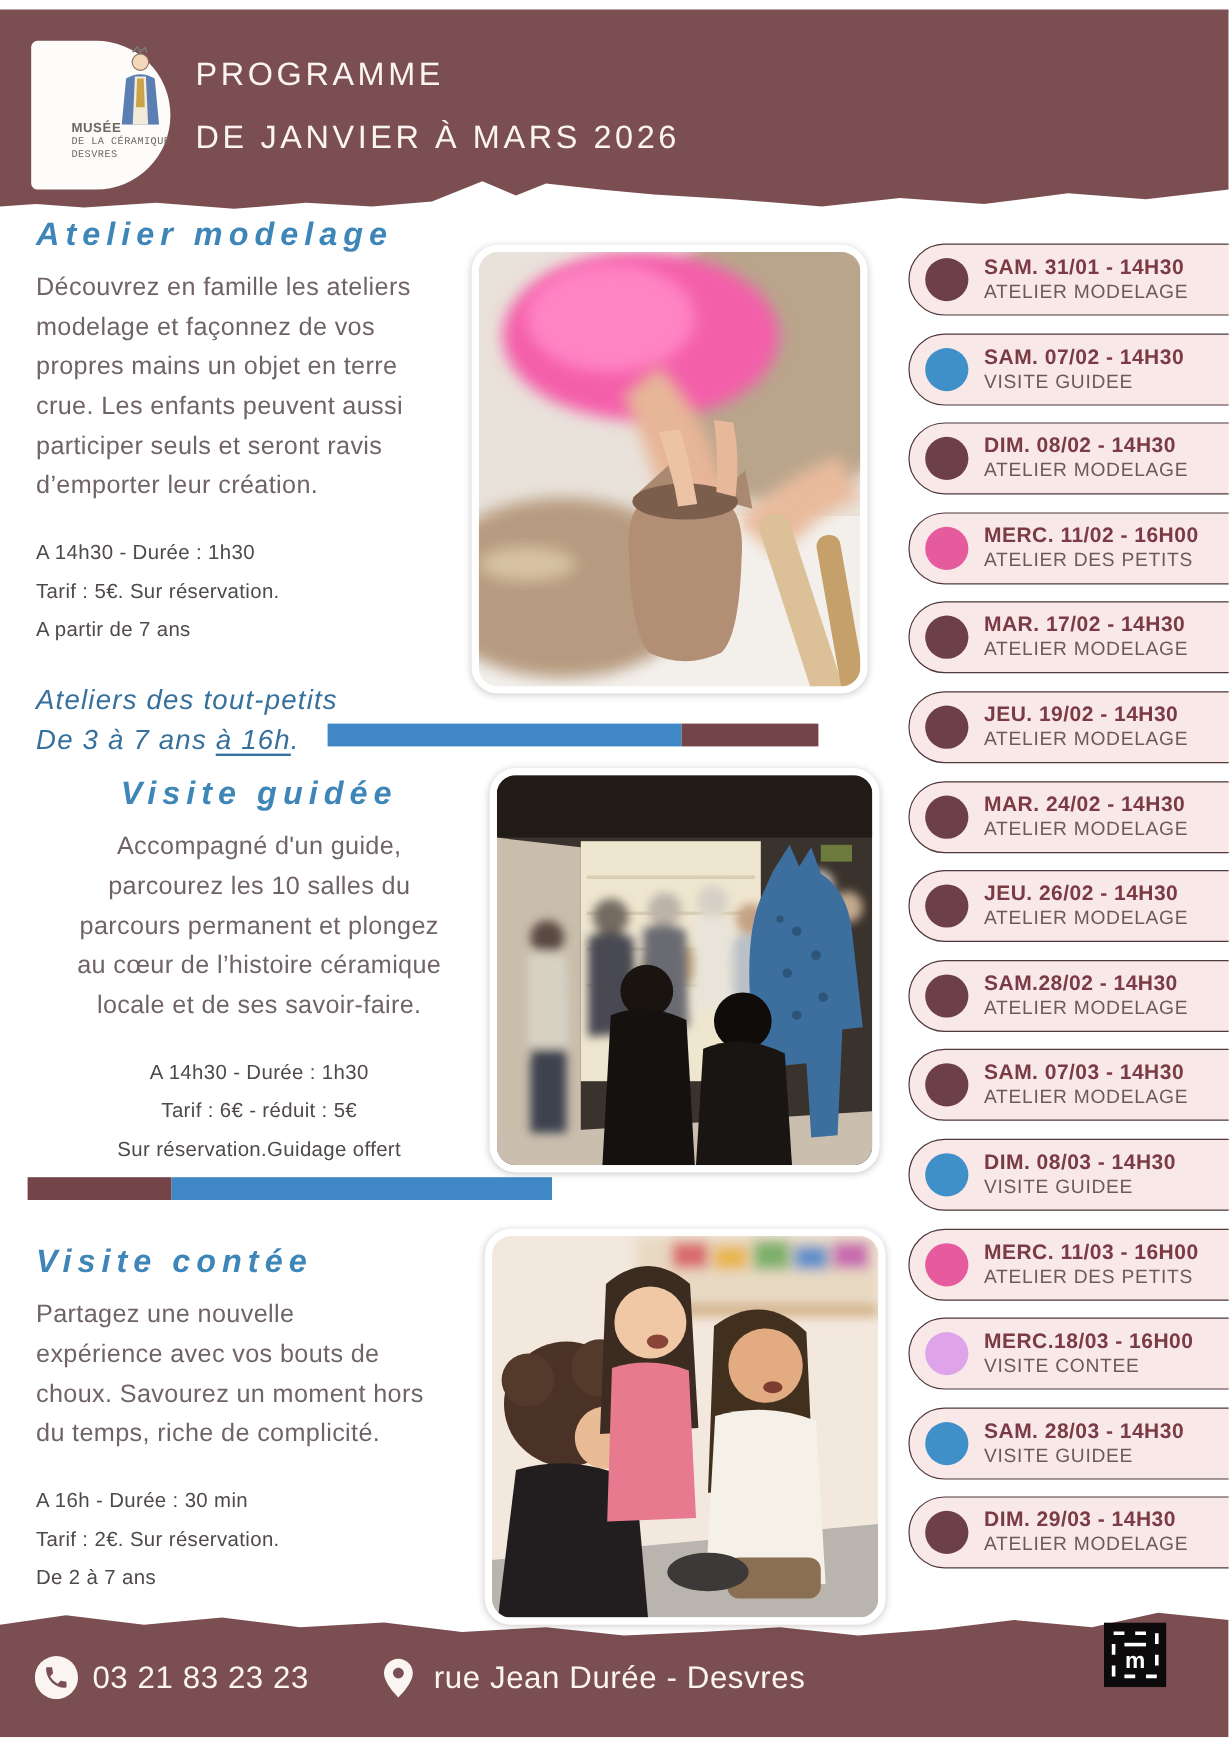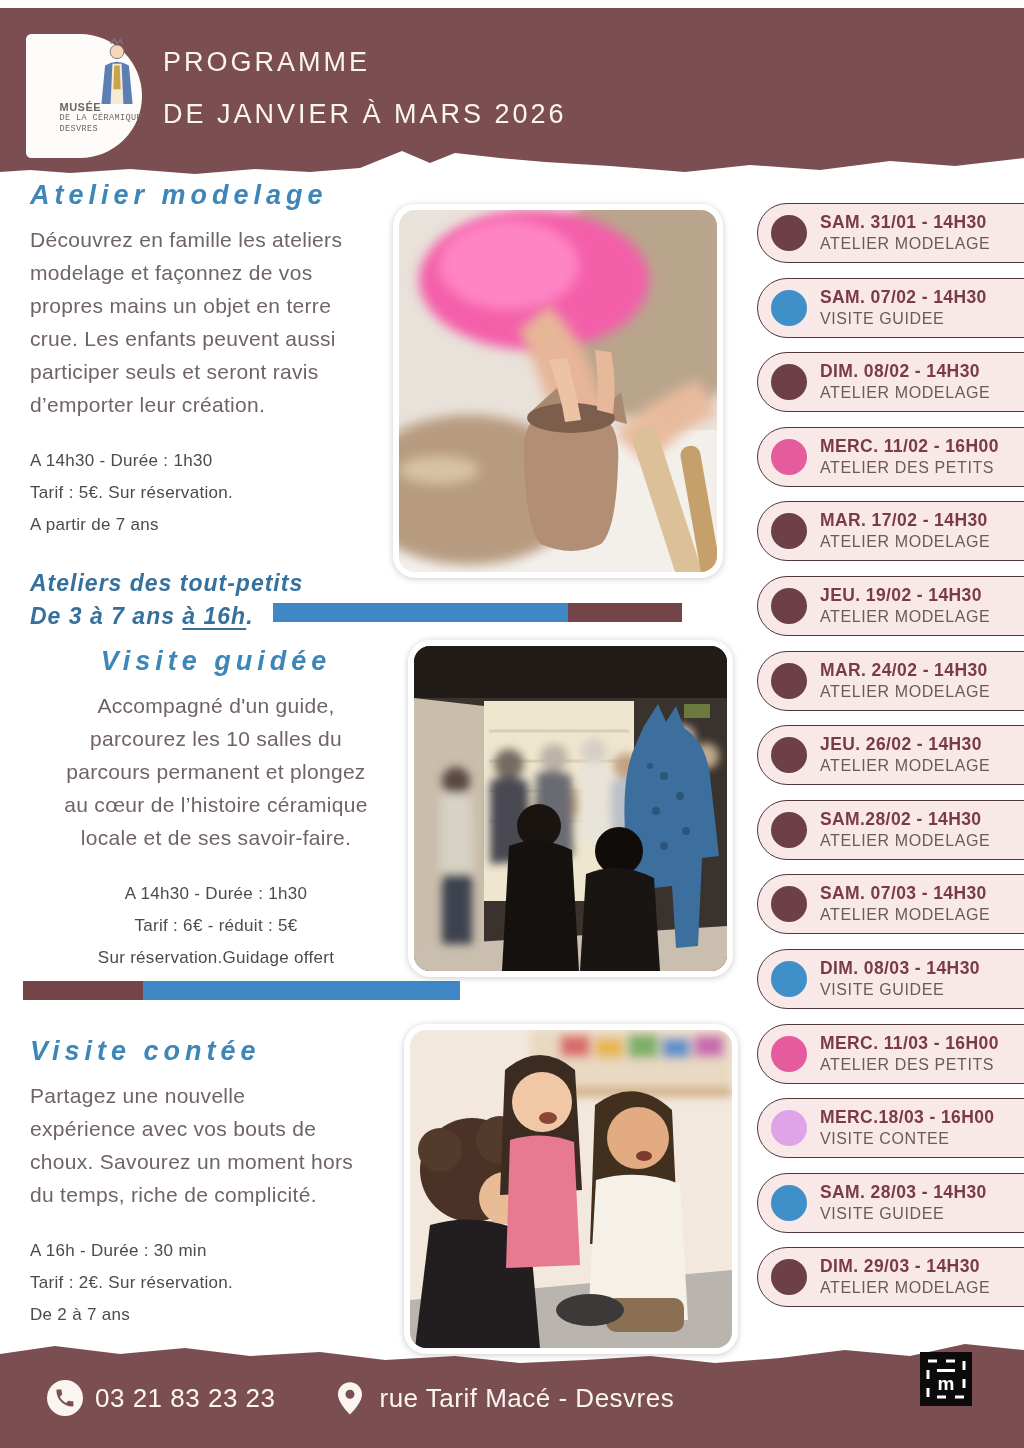--- a/index.html
+++ b/index.html
@@ -19,21 +19,21 @@
                 font-size:27px;font-weight:300;letter-spacing:3px;line-height:52px;}
 
   
   .section{position:absolute;left:30px;width:372px;z-index:2;}
   .section h2{margin:0;font-size:27px;font-weight:bold;font-style:italic;letter-spacing:5px;
               color:#3e86b8;}
   .section .body{margin-top:12px;font-size:21px;line-height:33px;color:#6f6367;
                  letter-spacing:.3px;white-space:pre-line;}
   .section .details{margin-top:24px;font-size:17px;line-height:32px;color:#4f4a49;
                     white-space:pre-line;letter-spacing:.3px;}
-  .subhead{margin-top:26px;font-size:23px;font-weight:bold;font-style:italic;color:#36709c;
+  .subhead{margin-top:26px;font-size:23px;font-weight:normal;font-style:italic;color:#36709c;
            line-height:33px;letter-spacing:1px;}
   .subhead .ul{text-decoration:underline;text-underline-offset:4px;}
 
   
   .divider{position:absolute;height:19px;z-index:2;display:flex;}
   .divider .seg{height:100%;}
 
   
   .photo{position:absolute;background:#fff;border:6px solid #ffffff;border-radius:22px;
          overflow:hidden;box-shadow:0 1px 6px rgba(60,40,40,.25);z-index:5;}
@@ -44,21 +44,21 @@
             flex-direction:column;gap:14.6px;z-index:2;}
   .pill{height:60px;background:#f8e8e7;border:1.5px solid #4e383b;border-radius:31px;
         display:flex;align-items:center;box-sizing:border-box;}
   .dot{width:36px;height:36px;border-radius:50%;margin-left:13px;flex:0 0 auto;}
   .pill-text{margin-left:13px;line-height:21px;}
   .pill-date{font-size:17.5px;font-weight:bold;color:#7b3b44;letter-spacing:.4px;}
   .pill-event{font-size:16px;color:#6a5a59;letter-spacing:.6px;}
 
   
   .footer-shape{position:absolute;left:0;top:1332px;z-index:1;}
-  .footer-row{position:absolute;left:47px;top:1380px;z-index:3;display:flex;align-items:center;
+  .footer-row{position:absolute;left:29px;top:1380px;z-index:3;display:flex;align-items:center;
               color:#fbf5f2;font-size:26px;letter-spacing:.5px;}
   .f-icon{width:36px;height:36px;margin-right:12px;flex:0 0 auto;}
   .addr-gap{width:56px;}
   .mdf-logo{position:absolute;left:920px;top:1352px;z-index:3;}
 </style>
 </head>
 <body>
 
 <div class="page">
 
@@ -393,21 +393,21 @@
   <div class="footer-row">
     <svg class="f-icon" viewBox="0 0 24 24">
       <circle cx="12" cy="12" r="12" fill="#fbf5f2"></circle>
       <path fill="#7b4f52" transform="translate(4.4,4.4) scale(0.63)" d="M6.62 10.79c1.44 2.83 3.76 5.14 6.59 6.59l2.2-2.2c.27-.27.67-.36 1.02-.24 1.12.37 2.33.57 3.57.57.55 0 1 .45 1 1V20c0 .55-.45 1-1 1-9.39 0-17-7.61-17-17 0-.55.45-1 1-1h3.5c.55 0 1 .45 1 1 0 1.25.2 2.45.57 3.57.11.35.03.74-.25 1.02l-2.2 2.2z"></path>
     </svg>
     <span>03 21 83 23 23</span>
     <span class="addr-gap"></span>
     <svg class="f-icon" viewBox="0 0 24 24">
       <path fill="#fbf5f2" d="M12 1.5C7.6 1.5 4 5.1 4 9.5c0 6 8 13.5 8 13.5s8-7.5 8-13.5c0-4.4-3.6-8-8-8zm0 11c-1.66 0-3-1.34-3-3s1.34-3 3-3 3 1.34 3 3-1.34 3-3 3z"></path>
     </svg>
-    <span>rue Tarif Macé - Desvres</span>
+    <span>rue Jean Durée - Desvres</span>
   </div>
 
   <svg class="mdf-logo" width="52" height="54" viewBox="0 0 52 54">
     <rect width="52" height="54" fill="#0c0a0a"></rect>
     <rect x="8" y="9" width="36" height="36" fill="none" stroke="#ffffff" stroke-width="3" stroke-dasharray="9 9"></rect>
     <rect x="17" y="17" width="18" height="3" fill="#ffffff"></rect>
     <text x="26" y="38" font-family="Liberation Sans, sans-serif" font-size="19" font-weight="bold" fill="#ffffff" text-anchor="middle">m</text>
   </svg>
 
 </div>

